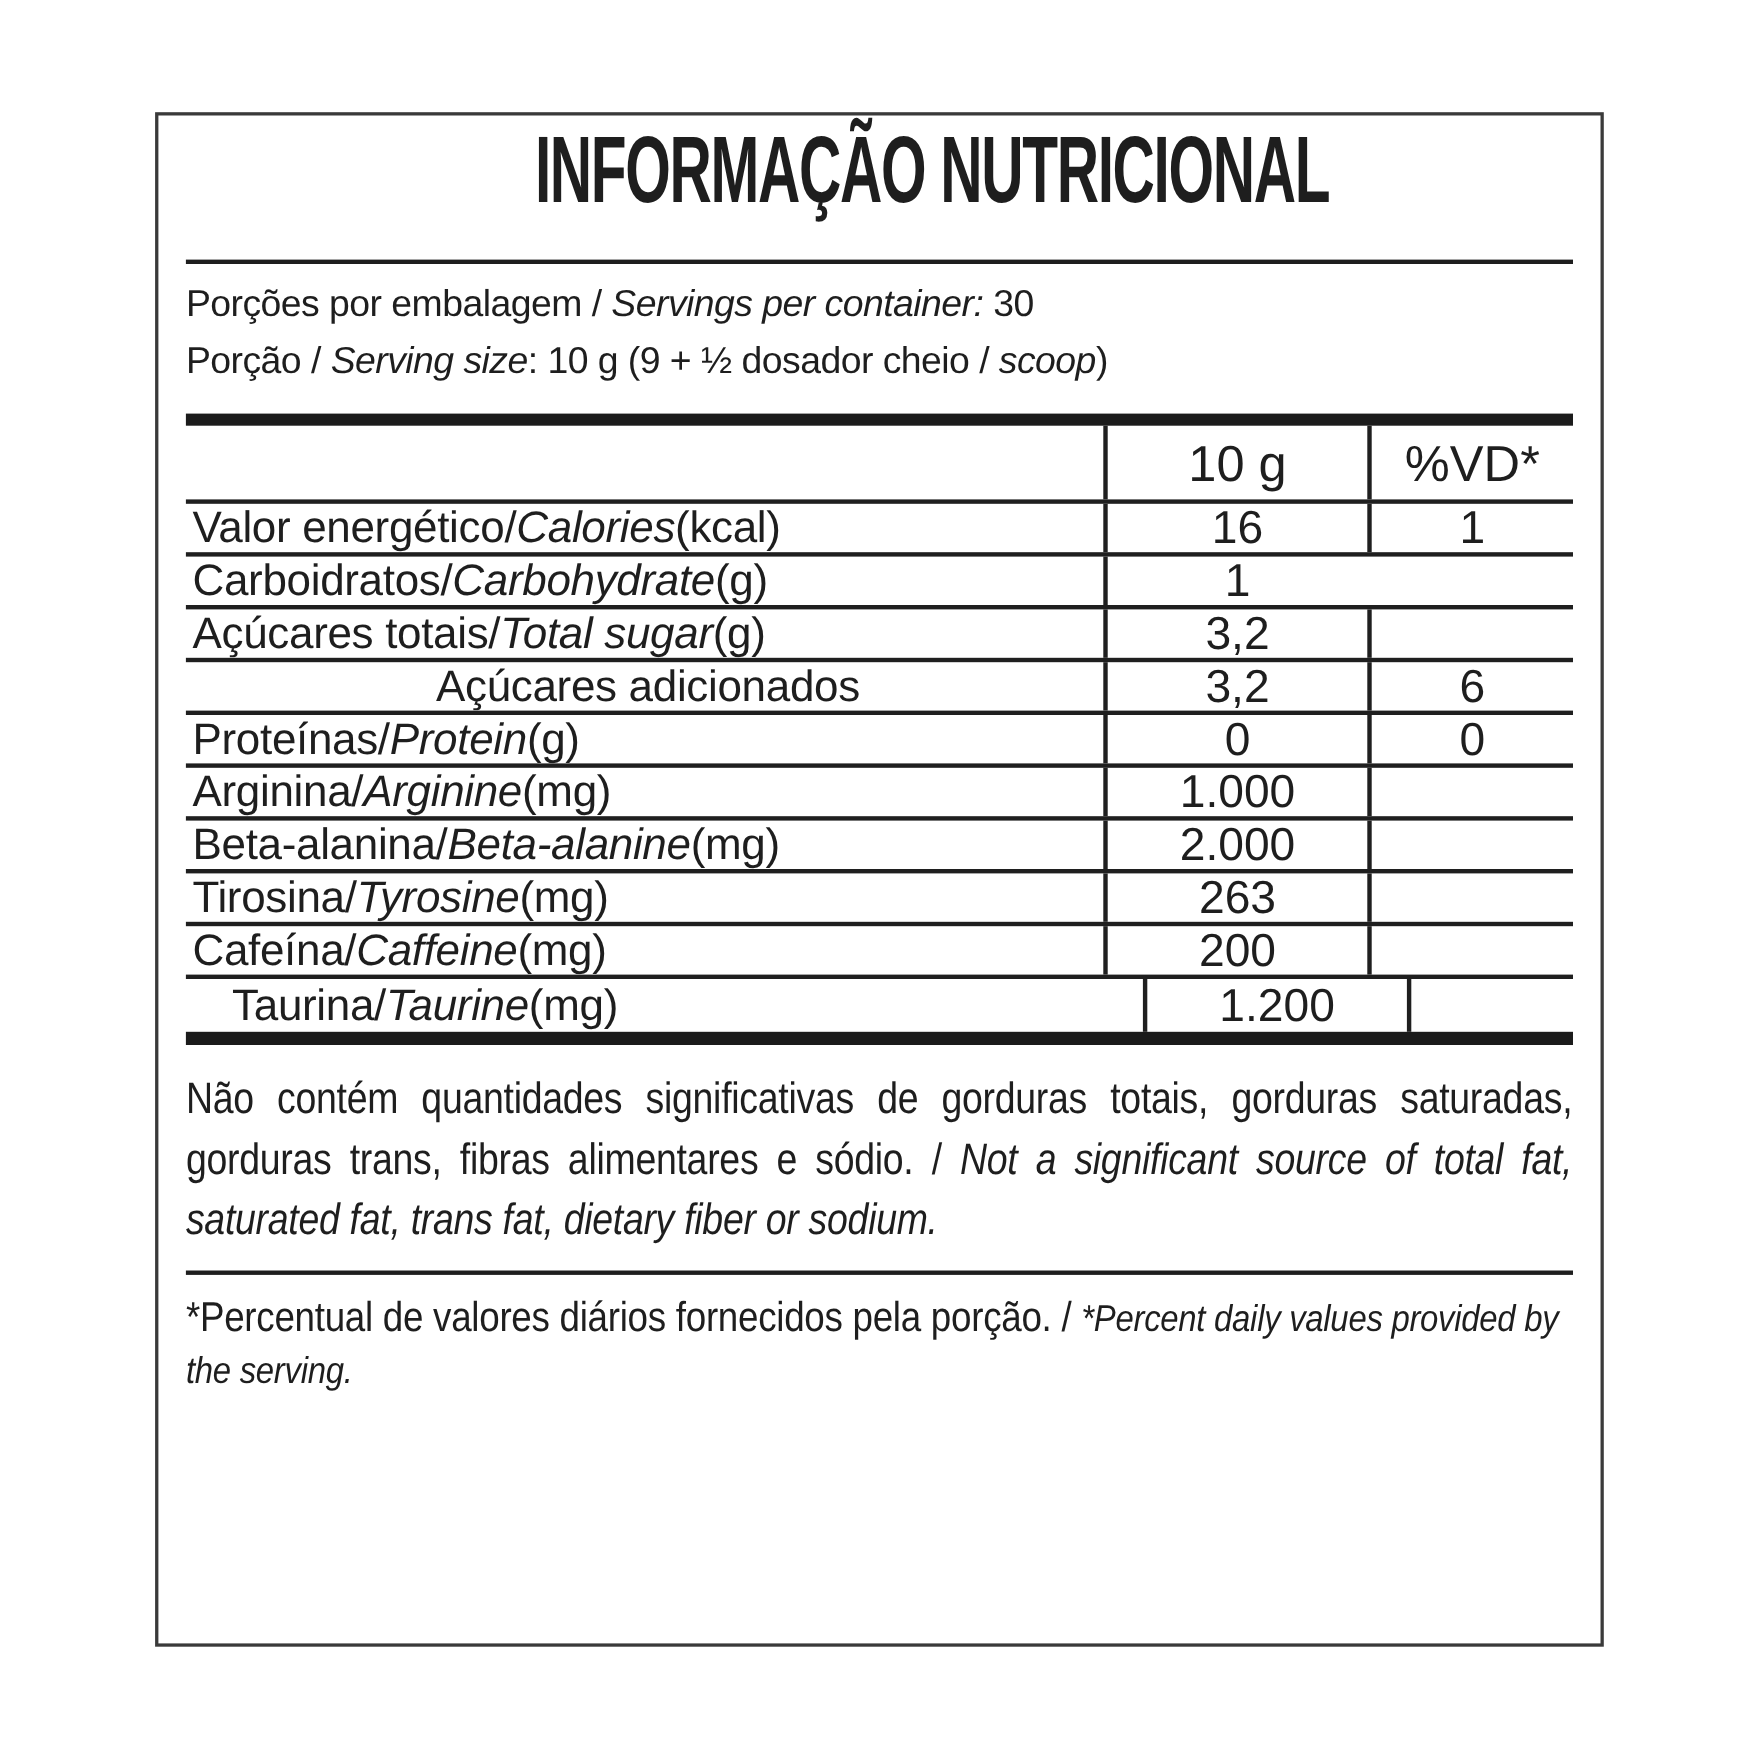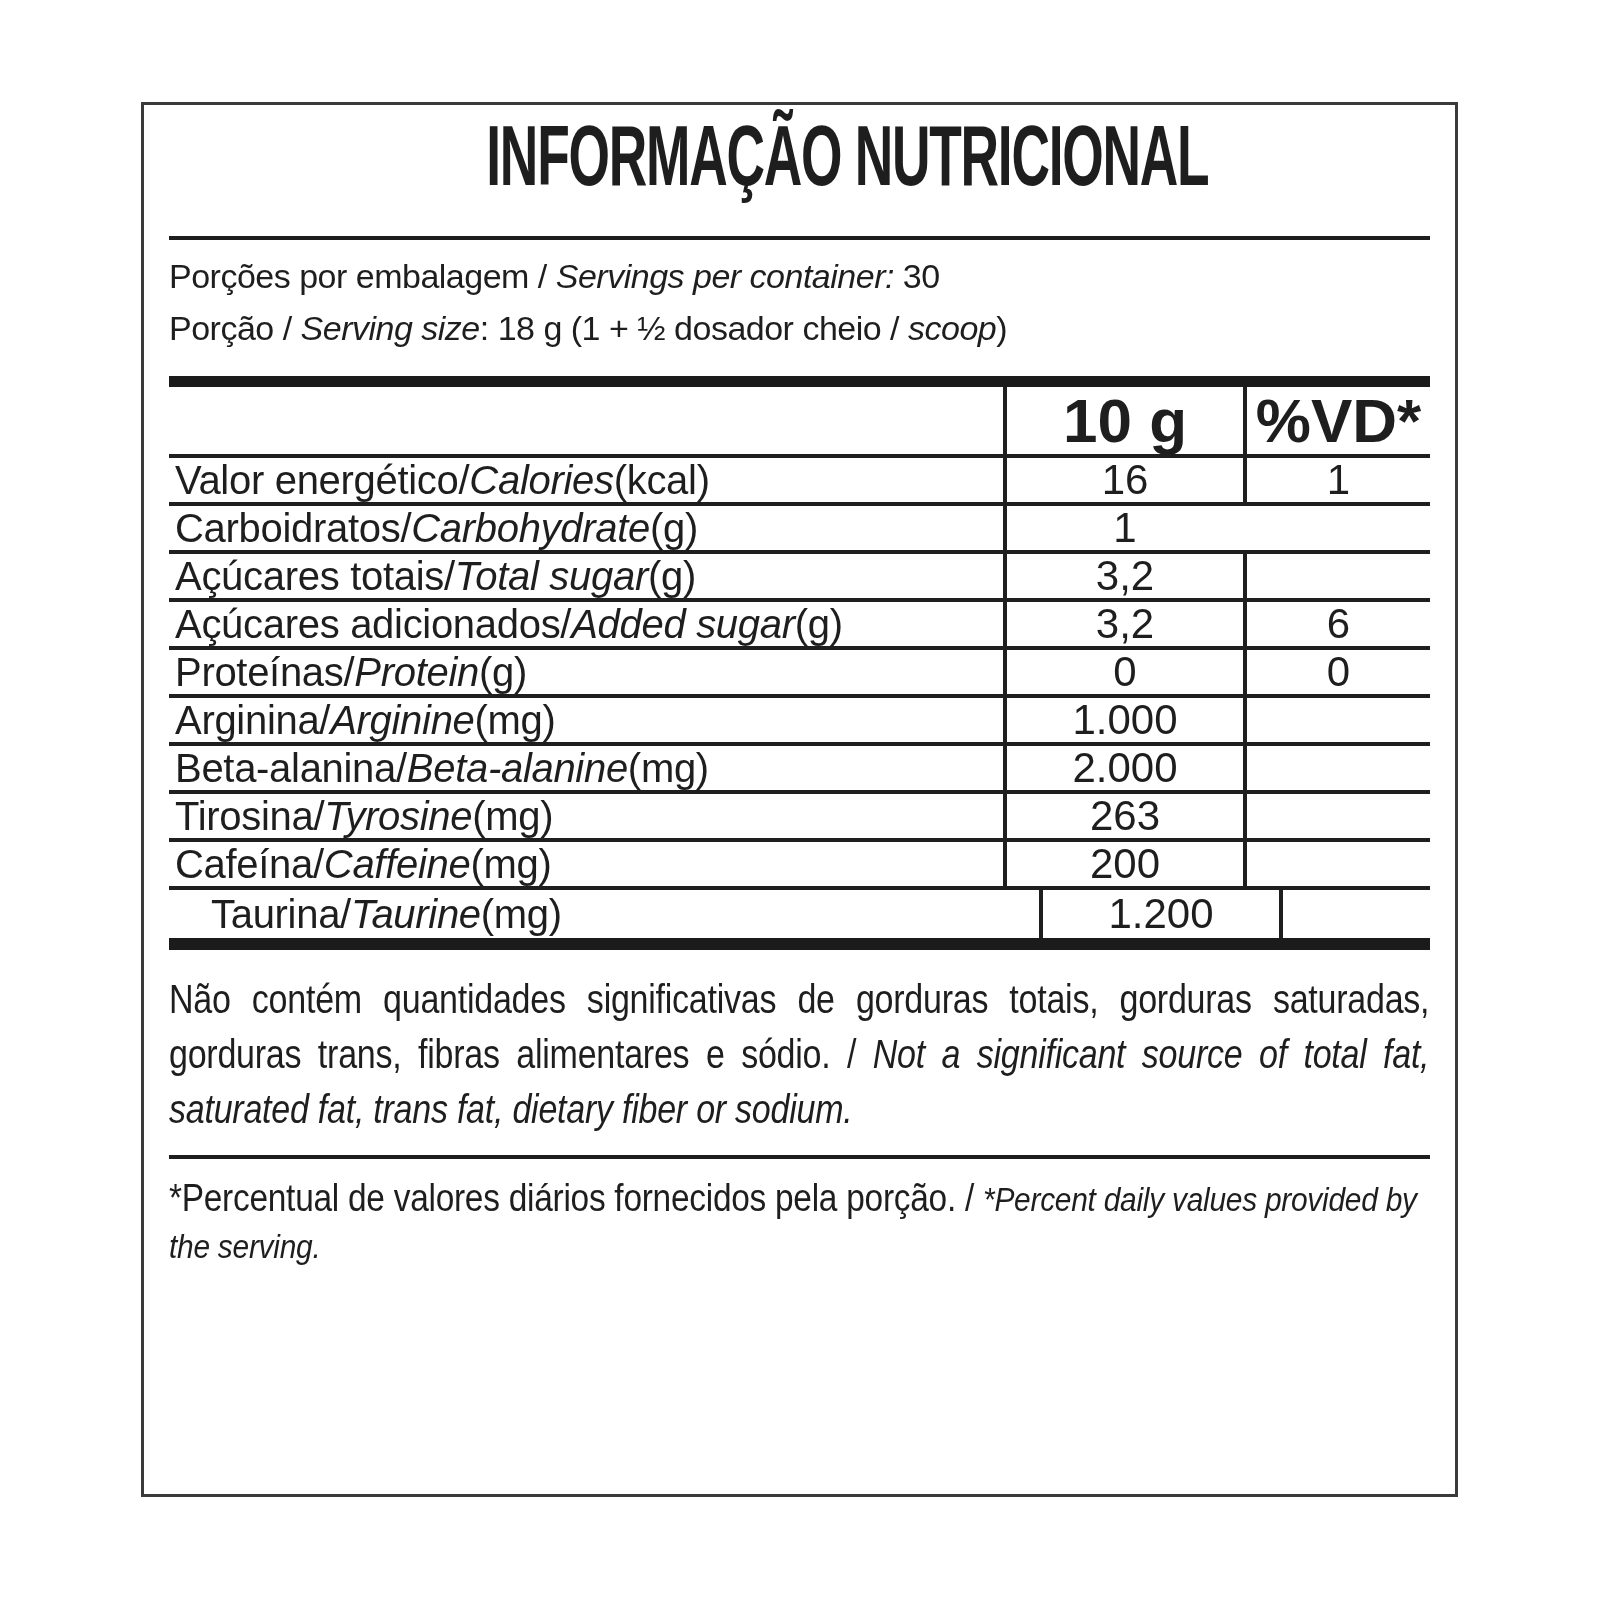--- a/index.html
+++ b/index.html
@@ -51,23 +51,23 @@
   .trow.thead { height: 71px; }
   .trow:last-of-type { border-bottom: none; margin-left: 36px; }
   .cell { display: flex; align-items: center; overflow: hidden; }
   .cell.name { justify-content: flex-start; font-size: 40px; letter-spacing: -0.3px; white-space: nowrap; padding-left: 6px; }
   .cell.name i { font-style: italic; }
   .cell.amt, .cell.dv {
     justify-content: center;
     font-size: 42px;
     border-left: 4px solid #1f1f1f;
   }
-  .cell.hdr { font-weight: bold; font-size: 62px; }
+  .cell.hdr { font-weight: normal; font-size: 46px; }
   .ind1 { padding-left: 32px; }
-  .ind2 { padding-left: 60px; }
+  .ind2 { padding-left: 60px; flex-direction: column; }
   
   .para {
     width: 1481px;
     transform: scaleX(0.851);
     transform-origin: left top;
     margin-top: 22px;
     font-size: 40px;
     line-height: 55px;
     text-align: justify;
     letter-spacing: -0.3px;
@@ -88,21 +88,21 @@
 <body>
 
 <div class="panel">
 
   <div class="title-line"><span class="cx-title">INFORMAÇÃO NUTRICIONAL</span></div>
 
   <div class="rule"></div>
 
   <div class="serving">
     <div><span>Porções por embalagem</span><span> / </span><i>Servings per container:</i><span> 30</span></div>
-    <div><span>Porção</span><span> / </span><i>Serving size</i><span>: 18 g (1 + ½ dosador cheio / </span><i>scoop</i><span>)</span></div>
+    <div><span>Porção</span><span> / </span><i>Serving size</i><span>: 10 g (9 + ½ dosador cheio / </span><i>scoop</i><span>)</span></div>
   </div>
 
   <div class="thickbar"></div>
 
   <div class="tbl">
     <div class="trow thead">
       <div class="cell name"></div>
       <div class="cell amt hdr">10 g</div>
       <div class="cell dv hdr">%VD*</div>
     </div>

